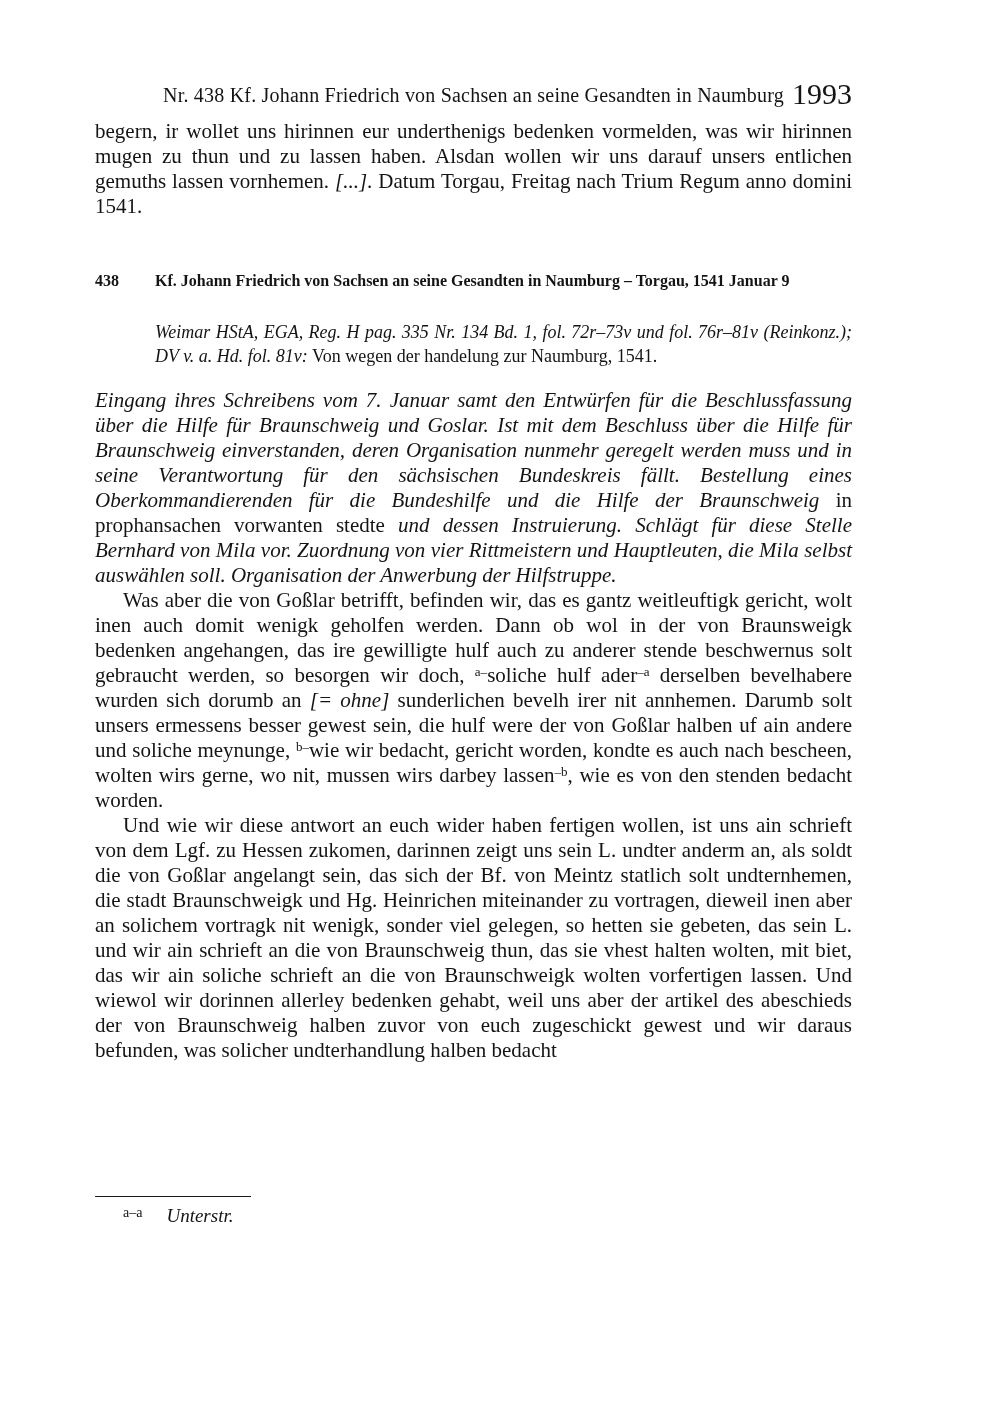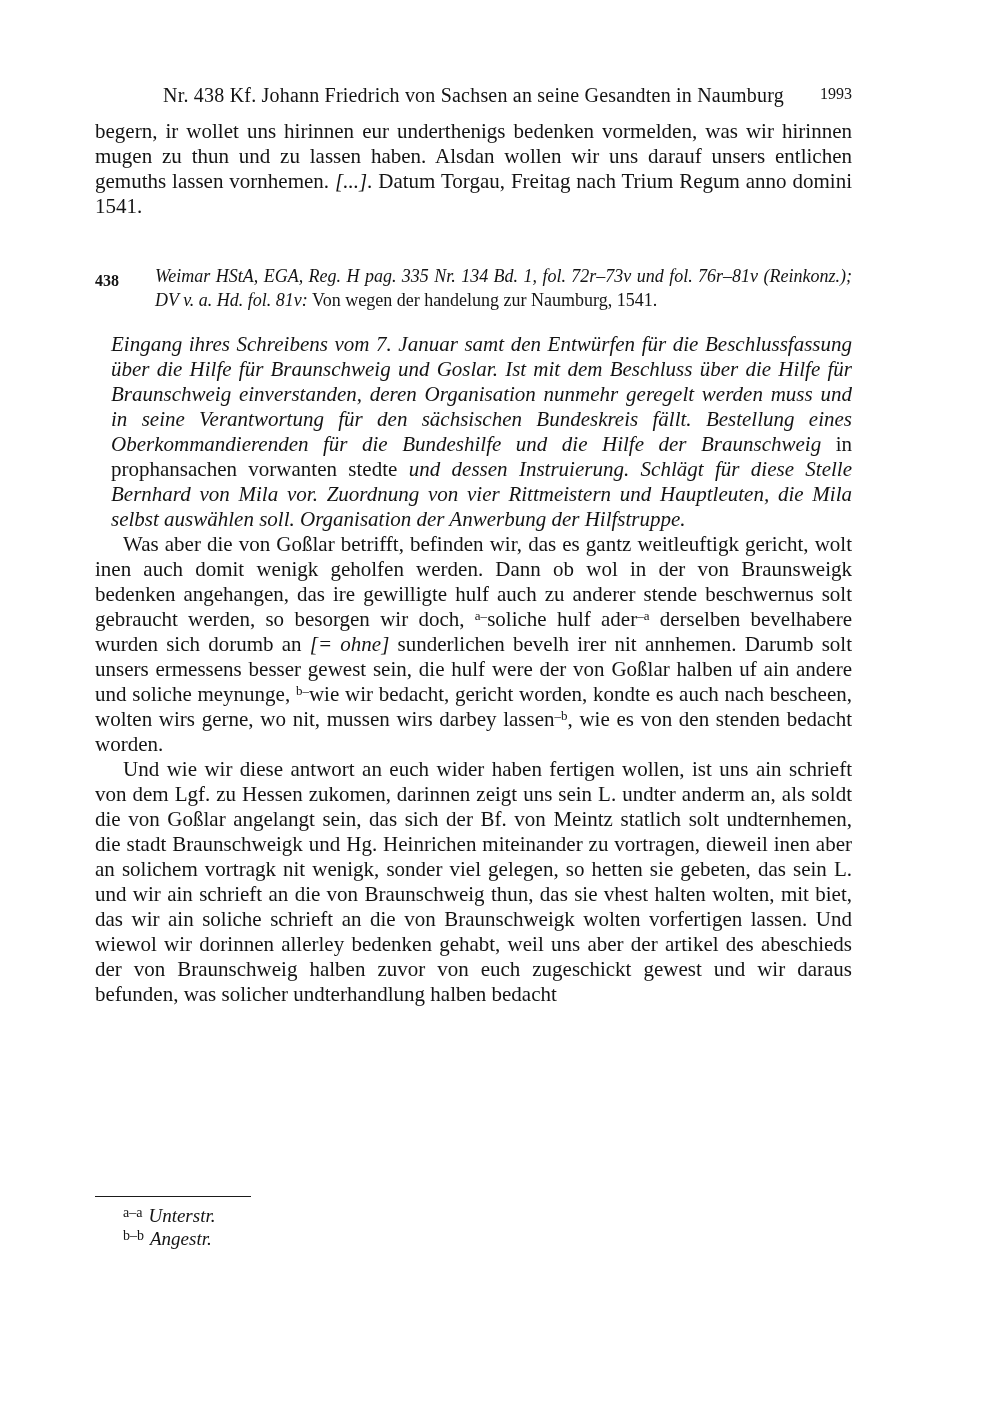--- a/index.html
+++ b/index.html
@@ -30,21 +30,21 @@
     display: block;
     text-align: center;
     font-size: 20px;
     line-height: 26px;
     letter-spacing: 0.2px;
   }
   .page-number {
     position: absolute;
     right: 0;
     top: -2px;
-    font-size: 16px;
+    font-size: 30px;
     line-height: 28px;
   }
 
   
   .content {
     position: absolute;
     top: 119px;
     left: 95px;
     width: 757px;
     font-size: 21px;
@@ -62,29 +62,28 @@
     line-height: 32px;
     text-align: left;
   }
   .entry-number {
     position: absolute;
     left: 0;
     top: 0;
   }
 
   .source-note {
-    margin-top: 8px;
+    margin-top: 24px;
     margin-left: 60px;
     font-size: 18px;
     line-height: 23.5px;
   }
 
   .summary-paragraph {
     margin-top: 20px;
-    margin-left: 16px;
   }
 
   .body-paragraph {
     text-indent: 28px;
   }
 
   
   .seg-italic { font-style: italic; }
   .seg-sup {
     font-style: normal;
@@ -115,54 +114,52 @@
   }
   .footnote-marker {
     font-size: 14px;
     line-height: 0;
     position: relative;
     top: -5px;
     text-align: right;
   }
   .footnote-text {
     font-style: italic;
-    margin-left: 6px;
+    margin-left: 24px;
   }
 </style>
 </head>
 <body>
 
 <div class="page">
 
   <div class="running-header">
     <span class="running-title">Nr. 438 Kf. Johann Friedrich von Sachsen an seine Gesandten in Naumburg</span>
     <span class="page-number">1993</span>
   </div>
 
   <div class="content">
 
     <p class="continuation-paragraph"><span class="seg">begern, ir wollet uns hirinnen eur underthenigs bedenken vormelden, was wir hirinnen mugen zu thun und zu lassen haben. Alsdan wollen wir uns darauf unsers entlichen gemuths lassen vornhemen. </span><span class="seg seg-italic">[...]</span><span class="seg">. Datum Torgau, Freitag nach Trium Regum anno domini 1541.</span></p>
 
     <p class="entry-heading">
       <span class="entry-number">438</span>
+      <span class="entry-title">Kf. Johann Friedrich von Sachsen an seine Gesandten in Naumburg – Torgau, 1541 Januar 9</span>
     </p>
 
     <p class="source-note"><span class="seg seg-italic">Weimar HStA, EGA, Reg. H pag. 335 Nr. 134 Bd. 1, fol. 72r–73v und fol. 76r–81v (Reinkonz.); DV v. a. Hd. fol. 81v:</span><span class="seg"> Von wegen der handelung zur Naumburg, 1541.</span></p>
 
     <p class="summary-paragraph"><span class="seg seg-italic">Eingang ihres Schreibens vom 7. Januar samt den Entwürfen für die Beschlussfassung über die Hilfe für Braunschweig und Goslar. Ist mit dem Beschluss über die Hilfe für Braunschweig einverstanden, deren Organisation nunmehr geregelt werden muss und in seine Verantwortung für den sächsischen Bundeskreis fällt. Bestellung eines Oberkommandierenden für die Bundeshilfe und die Hilfe der Braunschweig</span><span class="seg"> in prophansachen vorwanten stedte </span><span class="seg seg-italic">und dessen Instruierung. Schlägt für diese Stelle Bernhard von Mila vor. Zuordnung von vier Rittmeistern und Hauptleuten, die Mila selbst auswählen soll. Organisation der Anwerbung der Hilfstruppe.</span></p>
 
     <p class="body-paragraph"><span class="seg">Was aber die von Goßlar betrifft, befinden wir, das es gantz weitleuftigk gericht, wolt inen auch domit wenigk geholfen werden. Dann ob wol in der von Braunsweigk bedenken angehangen, das ire gewilligte hulf auch zu anderer stende beschwernus solt gebraucht werden, so besorgen wir doch, </span><span class="seg seg-sup">a–</span><span class="seg">soliche hulf ader</span><span class="seg seg-sup">–a</span><span class="seg"> derselben bevelhabere wurden sich dorumb an </span><span class="seg seg-italic">[= ohne]</span><span class="seg"> sunderlichen bevelh irer nit annhemen. Darumb solt unsers ermessens besser gewest sein, die hulf were der von Goßlar halben uf ain andere und soliche meynunge, </span><span class="seg seg-sup">b–</span><span class="seg">wie wir bedacht, gericht worden, kondte es auch nach bescheen, wolten wirs gerne, wo nit, mussen wirs darbey lassen</span><span class="seg seg-sup">–b</span><span class="seg">, wie es von den stenden bedacht worden.</span></p>
 
     <p class="body-paragraph"><span class="seg">Und wie wir diese antwort an euch wider haben fertigen wollen, ist uns ain schrieft von dem Lgf. zu Hessen zukomen, darinnen zeigt uns sein L. undter anderm an, als soldt die von Goßlar angelangt sein, das sich der Bf. von Meintz statlich solt undternhemen, die stadt Braunschweigk und Hg. Heinrichen miteinander zu vortragen, dieweil inen aber an solichem vortragk nit wenigk, sonder viel gelegen, so hetten sie gebeten, das sein L. und wir ain schrieft an die von Braunschweig thun, das sie vhest halten wolten, mit biet, das wir ain soliche schrieft an die von Braunschweigk wolten vorfertigen lassen. Und wiewol wir dorinnen allerley bedenken gehabt, weil uns aber der artikel des abeschieds der von Braunschweig halben zuvor von euch zugeschickt gewest und wir daraus befunden, was solicher undterhandlung halben bedacht</span></p>
 
   </div>
 
   <div class="footnotes">
     <div class="footnote-rule"></div>
     <div class="footnote">
       <span class="footnote-marker">a–a</span><span class="footnote-text">Unterstr.</span>
     </div>
-    <div class="footnote">
-      <span class="footnote-marker">b–b</span><span class="footnote-text">Angestr.</span>
-    </div>
   </div>
 
 </div>
 
 </body></html>

